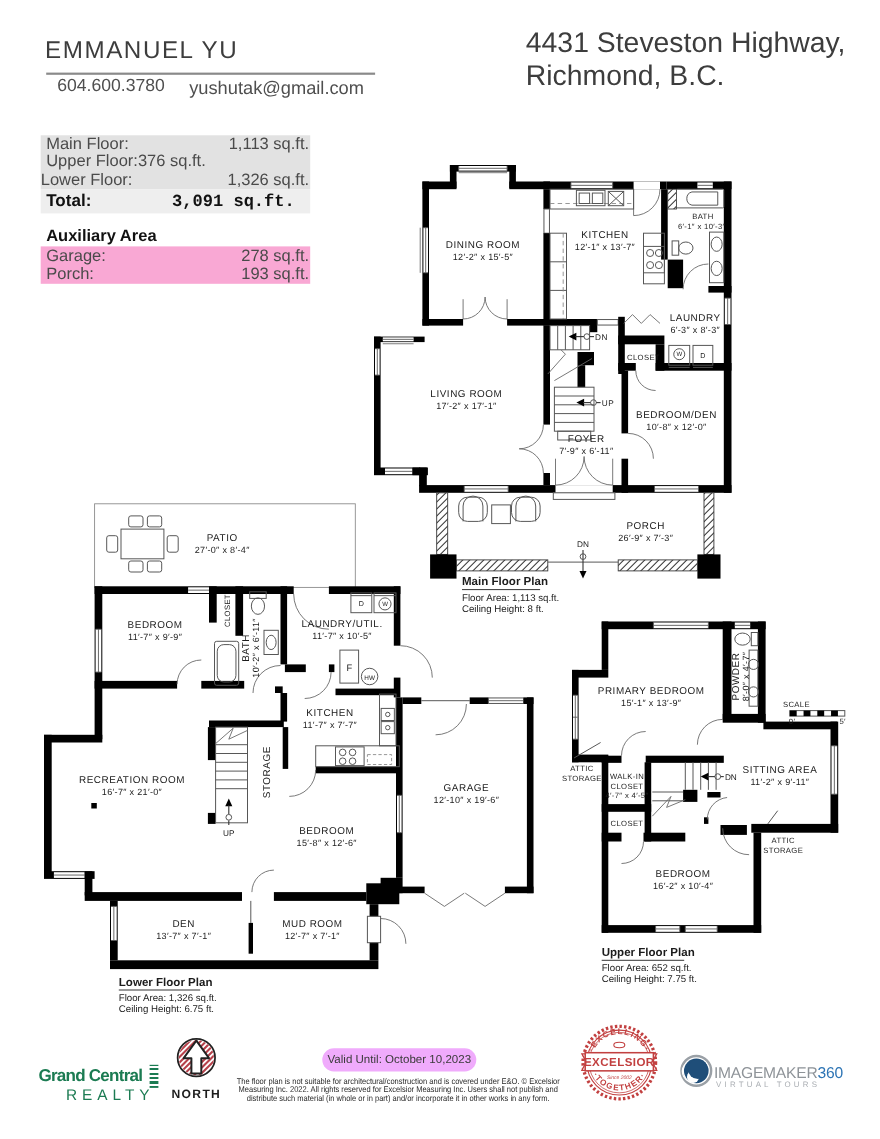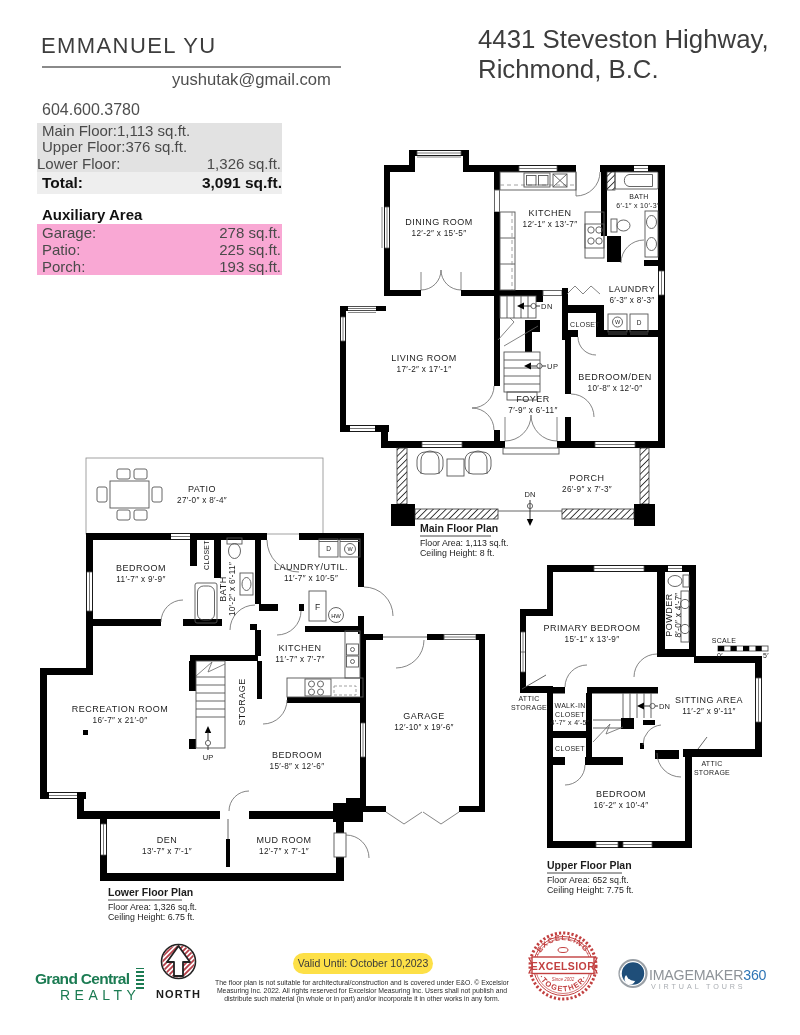--- a/index.html
+++ b/index.html
@@ -18,56 +18,52 @@
 .sub{font-size:8.8px;fill:#222;}
 </style>
 </head>
 <body>
 <div id="page">
 
 <div class="abs" style="left:41px;top:33px;font-size:22px;color:#3d3d3d;letter-spacing:1.4px;">EMMANUEL YU</div>
 
 <div class="abs" style="left:42px;top:66px;width:299px;height:1.5px;background:#8a8a8a;"></div>
 
-<div class="abs" style="left:42px;top:70px;font-size:16px;color:#4f4f4f;margin-top:31px;">604.600.3780</div>
+<div class="abs" style="left:52px;top:70px;font-size:16px;color:#4f4f4f;">604.600.3780</div>
 
 <div class="abs" style="left:172px;top:70px;font-size:16.6px;color:#4f4f4f;">yushutak@gmail.com</div>
 
 <div class="abs" style="left:478px;top:24px;font-size:25.8px;color:#3d3d3d;line-height:30px;">4431 Steveston Highway,<br>Richmond, B.C.</div>
 
 <div class="abs" style="left:37px;top:123px;width:245px;background:#e2e2e2;font-size:15px;color:#4a4a4a;">
-  <div style="display:flex;height:16.4px;line-height:16.4px;padding:0 1px 0 5px;">
+  <div style="display:flex;justify-content:space-between;height:16.4px;line-height:16.4px;padding:0 1px 0 5px;">
         <span>Main Floor:</span>
         <span>1,113 sq.ft.</span>
       </div>
   <div style="display:flex;justify-content:flex-start;height:16.4px;line-height:16.4px;padding:0 1px 0 5px;">
         <span>Upper Floor:</span>
         <span>376 sq.ft.</span>
       </div>
   <div style="display:flex;justify-content:space-between;height:16.4px;line-height:16.4px;padding:0 1px 0 0;text-align:right;">
         <span>Lower Floor:</span>
         <span>1,326 sq.ft.</span>
       </div>
 </div>
 
 <div class="abs" style="left:37px;top:172px;width:245px;height:22px;line-height:22px;background:#eeeeee;font-size:15.5px;font-weight:bold;color:#111;display:flex;justify-content:space-between;padding:0;box-sizing:border-box;">
       <span style="padding-left:5px;">Total:</span>
-      <span style="padding-right:0;">3,091 sq.ft.</span>
+      <span style="padding-right:14px;font-family:Liberation Mono, monospace;">3,091 sq.ft.</span>
     </div>
 
 <div class="abs" style="left:42px;top:206px;font-size:15px;font-weight:bold;color:#111;">Auxiliary Area</div>
 
 <div class="abs" style="left:37px;top:224px;width:245px;background:#f9a8d4;font-size:15px;color:#4a4a4a;">
   <div style="display:flex;justify-content:space-between;height:17px;line-height:17px;padding:0 1px 0 5px;">
         <span>Garage:</span>
         <span>278 sq.ft.</span>
-      </div>
-  <div style="display:flex;justify-content:space-between;height:17px;line-height:17px;padding:0 1px 0 5px;">
-        <span>Patio:</span>
-        <span>225 sq.ft.</span>
       </div>
   <div style="display:flex;justify-content:space-between;height:17px;line-height:17px;padding:0 1px 0 5px;">
         <span>Porch:</span>
         <span>193 sq.ft.</span>
       </div>
 </div>
 
 <svg class="abs" style="left:0;top:0;" width="800" height="1035" viewBox="0 0 800 1035">
 <defs>
 <pattern id="h1" width="4.5" height="4.5" patternTransform="rotate(45)" patternUnits="userSpaceOnUse">
@@ -982,17 +978,17 @@
 <text x="649" y="980" font-size="14.2" style="fill:#8e9398" letter-spacing="-0.2">IMAGEMAKER<tspan style="fill:#2e75b5">360</tspan></text>
 <text x="651" y="988.5" font-size="7.2" style="fill:#a9adb2" letter-spacing="2.9">VIRTUAL TOURS</text>
         </g>
 </g>
 </svg>
 
 <div class="abs" style="left:35px;top:970px;font-size:15.5px;font-weight:bold;color:#1b7b52;letter-spacing:-0.7px;">Grand Central</div>
 <div class="abs" style="left:136px;top:968px;width:8px;height:21px;background:repeating-linear-gradient(0deg,#1b7b52 0,#1b7b52 2px,#fff 2px,#fff 4px);"></div>
 <div class="abs" style="left:60px;top:987px;font-size:14px;color:#1b7b52;letter-spacing:4.5px;">REALTY</div>
 
-<div class="abs" style="left:293px;top:953px;width:140px;height:21px;border-radius:11px;background:#fde047;text-align:center;line-height:21px;font-size:10.5px;color:#3a3a3a;">Valid Until: October 10,2023</div>
+<div class="abs" style="left:293px;top:953px;width:140px;height:21px;border-radius:11px;background:#f0abfc;text-align:center;line-height:21px;font-size:10.5px;color:#3a3a3a;">Valid Until: October 10,2023</div>
 
 <div class="abs" style="left:197px;top:979px;width:330px;text-align:center;font-size:7.6px;line-height:7.9px;color:#2a2a2a;transform:scaleX(0.9);transform-origin:50% 50%;white-space:nowrap;">The floor plan is not suitable for architectural/construction and is covered under E&amp;O. © Excelsior<br>Measuring Inc. 2022. All rights reserved for Excelsior Measuring Inc. Users shall not publish and<br>distribute such material (in whole or in part) and/or incorporate it in other works in any form.</div>
 
 </div>
 
 </body></html>

